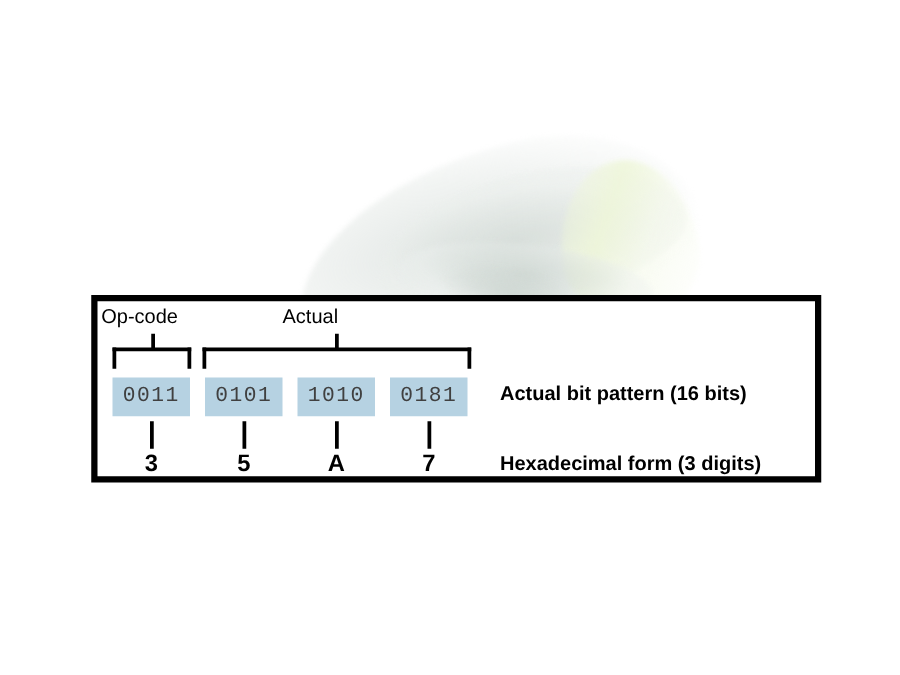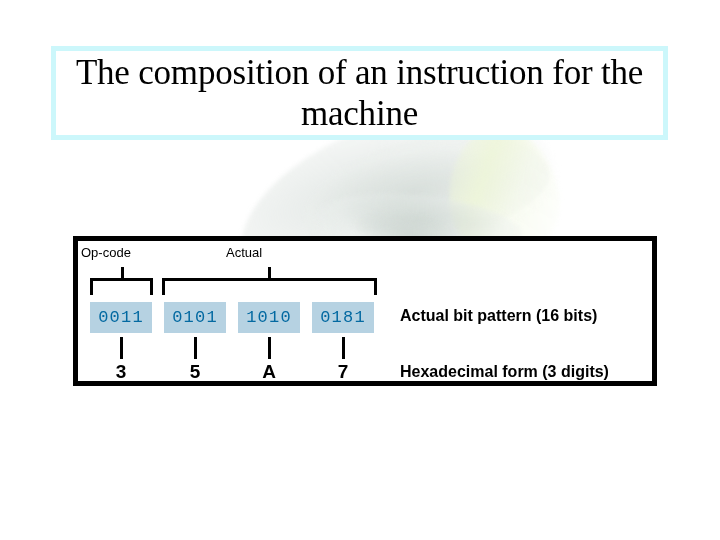--- a/index.html
+++ b/index.html
@@ -116,21 +116,21 @@
   }
   .diagram-inner {
     position: relative;
     width: 100%;
     height: 100%;
   }
 
   .grp-label {
     position: absolute;
     font-family: "Liberation Sans", sans-serif;
-    font-size: 13px;
+    font-size: 16px;
     font-weight: 400;
     color: #000000;
     white-space: nowrap;
   }
   #label-opcode { left: 3px;  top: 4px; }
   #label-operand { left: 148px; top: 4px; }
 
   
   .stem {
     position: absolute;
@@ -157,21 +157,21 @@
     top: 61px;
     width: 62px;
     height: 31px;
     background: #b6d2e2;
     display: flex;
     align-items: center;
     justify-content: center;
     font-family: "Liberation Mono", monospace;
     font-size: 17px;
     letter-spacing: 1.2px;
-    color: #0369a1;
+    color: #404040;
   }
   .nib0 { left: 12px; }
   .nib1 { left: 86px; }
   .nib2 { left: 160px; }
   .nib3 { left: 234px; }
 
   
   .tick {
     position: absolute;
     top: 96px;
@@ -217,23 +217,20 @@
 <body>
 
 <div id="slide">
 
   <div class="bg-swirl swirl-a"></div>
   <div class="bg-swirl swirl-b"></div>
   <div class="bg-swirl swirl-c"></div>
   <div class="bg-swirl swirl-d"></div>
   <div class="bg-swirl swirl-e"></div>
 
-  <div id="title-box">
-    <div id="title-text">The composition of an instruction for the machine</div>
-  </div>
 
   <div id="diagram">
     <div class="diagram-inner">
 
       <div class="grp-label" id="label-opcode">Op-code</div>
       <div class="grp-label" id="label-operand">Actual</div>
 
       <div class="stem" id="stem-opcode"></div>
       <div class="stem" id="stem-operand"></div>
 

